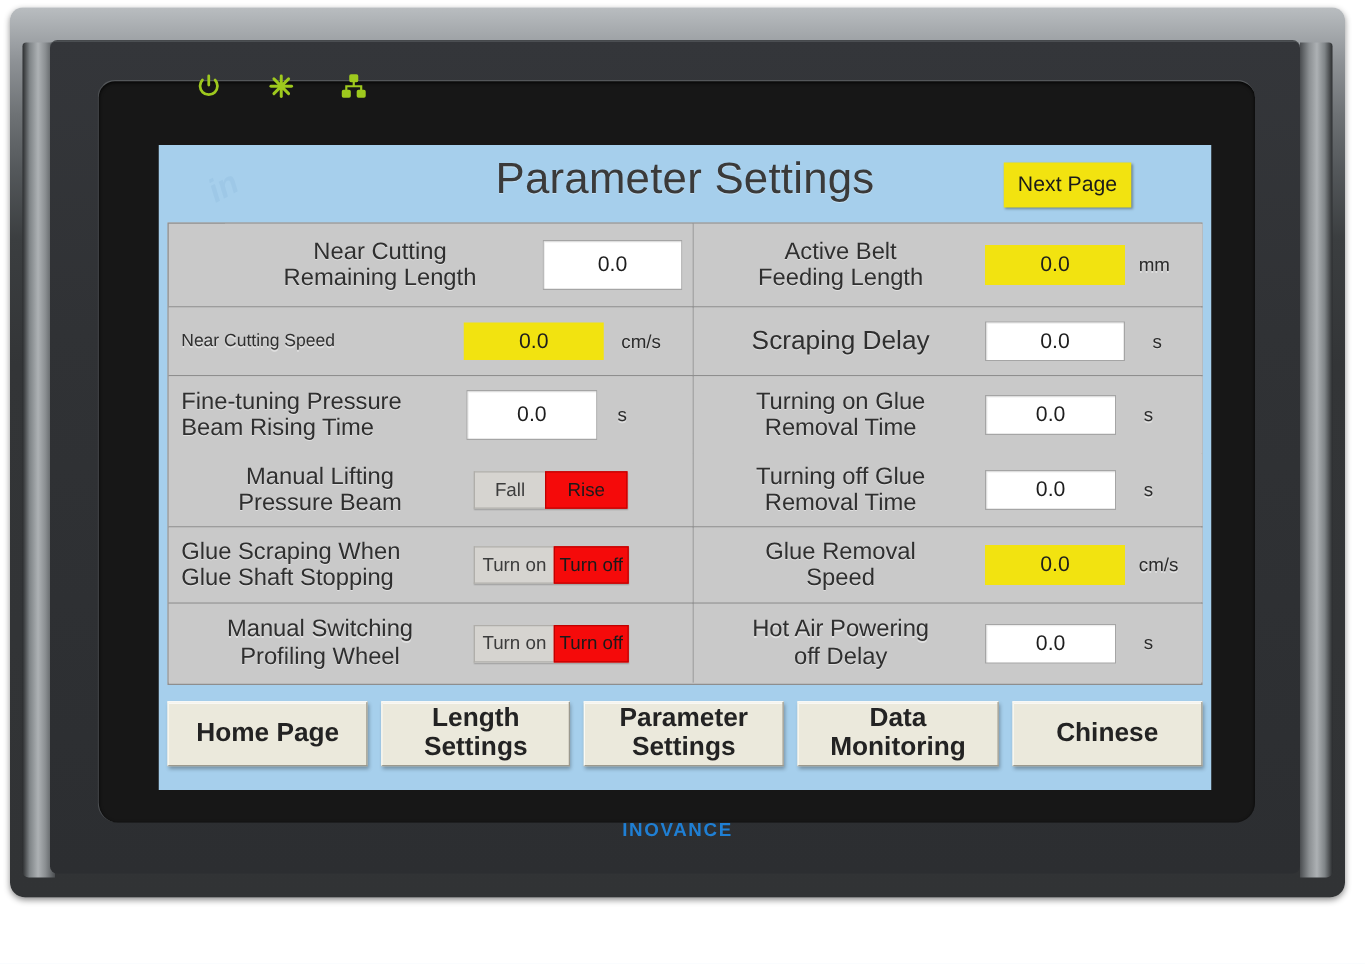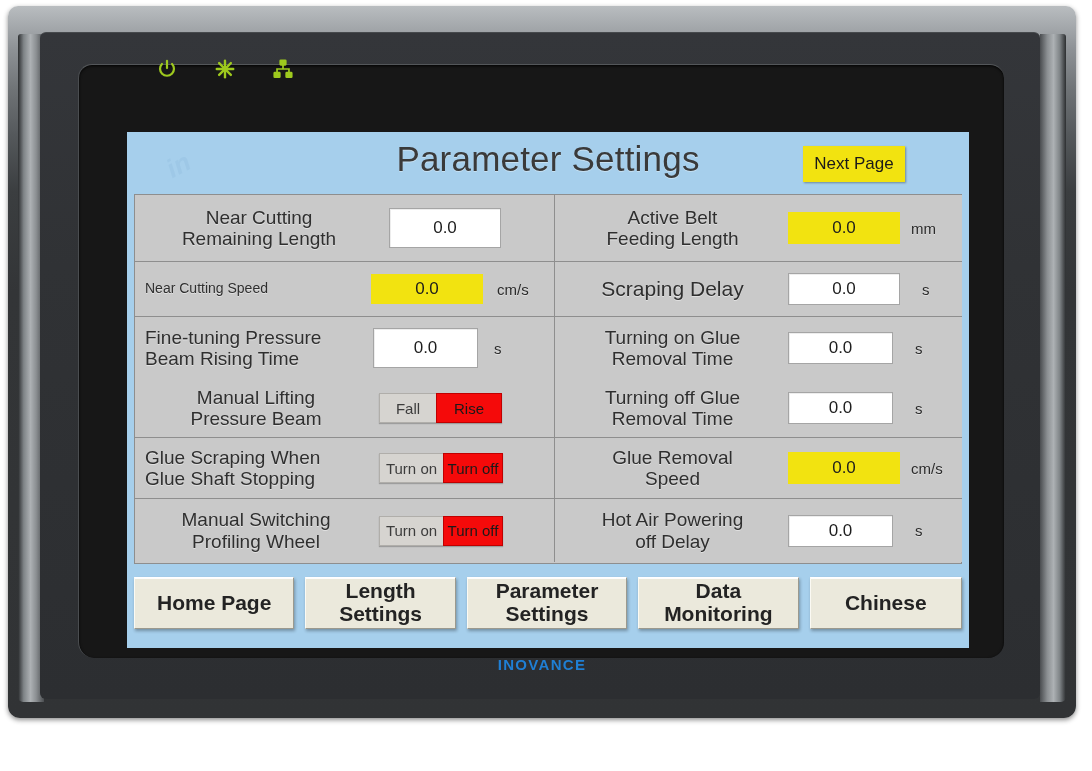--- a/index.html
+++ b/index.html
@@ -83,21 +83,21 @@
   .led-icon {
     width: 22px;
     height: 22px;
     display: block;
   }
 
   
   #hmi-screen {
     position: absolute;
     left: 119px;
-    top: 126px;
+    top: 110px;
     width: 842px;
     height: 516px;
     background: #a6cfec;
     overflow: hidden;
   }
 
   
   #title-bar {
     position: relative;
     height: 60px;
@@ -326,21 +326,21 @@
 
     <div id="title-bar">
       <div id="page-title">Parameter Settings</div>
       <div id="next-page-button">Next Page</div>
     </div>
 
     <div id="param-grid">
 
       <div class="grid-vline"></div>
 
-      <div class="cell" style="grid-row:1; grid-column:1;">
+      <div class="cell" style="grid-row:1; grid-column:1;margin-left:45px;">
         <div class="cell-label" style="width:232px; padding-left:8px;">
           <div>Near Cutting</div>
           <div>Remaining Length</div>
         </div>
         <div class="value-box white" style="width:112px; height:40px; margin-left:14px;">0.0</div>
       </div>
       <div class="cell" style="grid-row:1; grid-column:3;">
         <div class="cell-label" style="width:215px; padding-left:10px;">
           <div>Active Belt</div>
           <div>Feeding Length</div>

